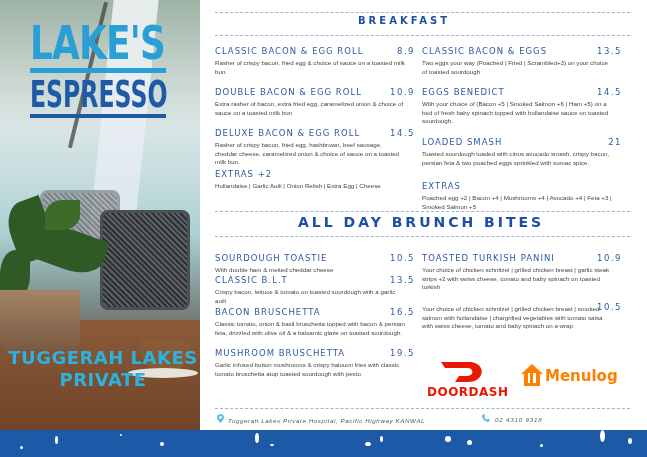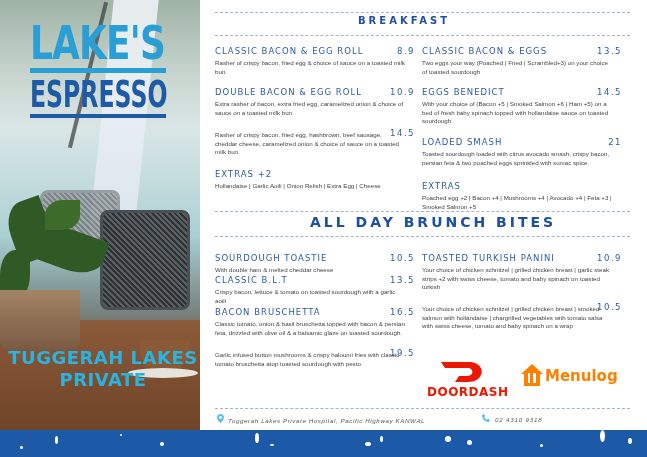--- a/index.html
+++ b/index.html
@@ -133,20 +133,21 @@
   <div class="name">CLASSIC BACON &amp; EGG ROLL</div>
   <div class="price">8.9</div>
   <div class="desc">Rasher of crispy bacon, fried egg &amp; choice of sauce on a toasted milk bun.</div>
 </div>
 <div class="item" style="left:215px;top:87px;">
   <div class="name">DOUBLE BACON &amp; EGG ROLL</div>
   <div class="price">10.9</div>
   <div class="desc">Extra rasher of bacon, extra fried egg, caramelized onion &amp; choice of sauce on a toasted milk bun</div>
 </div>
 <div class="item" style="left:215px;top:128px;">
+  <div class="name">DELUXE BACON &amp; EGG ROLL</div>
   <div class="price">14.5</div>
   <div class="desc">Rasher of crispy bacon, fried egg, hashbrown, beef sausage, cheddar cheese, caramelized onion &amp; choice of sauce on a toasted milk bun.</div>
 </div>
 <div class="item" style="left:215px;top:169px;">
   <div class="name">EXTRAS +2</div>
   <div class="desc">Hollandaise | Garlic Aoili | Onion Relish | Extra Egg | Cheese</div>
 </div>
 
 <div class="item" style="left:422px;top:46px;">
   <div class="name">CLASSIC BACON &amp; EGGS</div>
@@ -162,39 +163,40 @@
   <div class="name">LOADED SMASH</div>
   <div class="price">21</div>
   <div class="desc">Toasted sourdough loaded with citrus avocado smash, crispy bacon, persian feta &amp; two poached eggs sprinkled with sumac spice.</div>
 </div>
 <div class="item" style="left:422px;top:181px;">
   <div class="name">EXTRAS</div>
   <div class="desc">Poached egg +2 | Bacon +4 | Mushrooms +4 | Avocado +4 | Feta +3 | Smoked Salmon +5</div>
 </div>
 
 <div class="dash" style="left:215px;top:211px;width:415px;"></div>
-<div class="section-title" style="left:298px;top:214px;font-size:14px;margin-left:12px;">ALL DAY BRUNCH BITES</div>
+<div class="section-title" style="left:298px;top:214px;font-size:14px;">ALL DAY BRUNCH BITES</div>
 <div class="dash" style="left:215px;top:236px;width:415px;"></div>
 
 <div class="item" style="left:215px;top:253px;">
   <div class="name">SOURDOUGH TOASTIE</div>
   <div class="price">10.5</div>
   <div class="desc">With double ham &amp; melted cheddar cheese</div>
 </div>
 <div class="item" style="left:215px;top:275px;">
   <div class="name">CLASSIC B.L.T</div>
   <div class="price">13.5</div>
   <div class="desc">Crispy bacon, lettuce &amp; tomato on toasted sourdough with a garlic aoili</div>
 </div>
 <div class="item" style="left:215px;top:307px;">
   <div class="name">BACON BRUSCHETTA</div>
   <div class="price">16.5</div>
   <div class="desc">Classic tomato, onion &amp; basil bruschetta topped with bacon &amp; persian feta, drizzled with olive oil &amp; a balsamic glaze on toasted sourdough.</div>
 </div>
 <div class="item" style="left:215px;top:348px;">
+  <div class="name">MUSHROOM BRUSCHETTA</div>
   <div class="price">19.5</div>
   <div class="desc">Garlic infused button mushrooms &amp; crispy haloumi fries with classic tomato bruschetta atop toasted sourdough with pesto</div>
 </div>
 
 <div class="item" style="left:422px;top:253px;">
   <div class="name">TOASTED TURKISH PANINI</div>
   <div class="price">10.9</div>
   <div class="desc">Your choice of chicken schnitzel | grilled chicken breast | garlic steak strips +2 with swiss cheese, tomato and baby spinach on toasted turkish</div>
 </div>
 <div class="item" style="left:422px;top:302px;">

